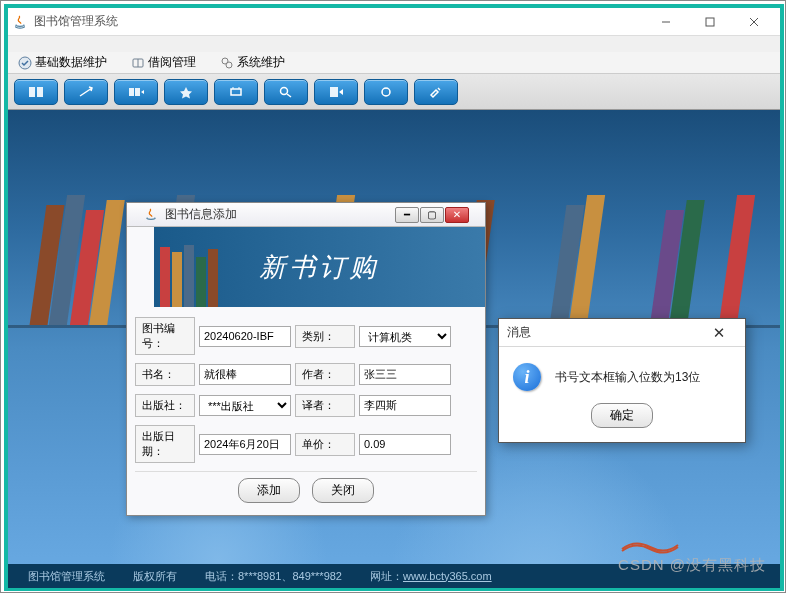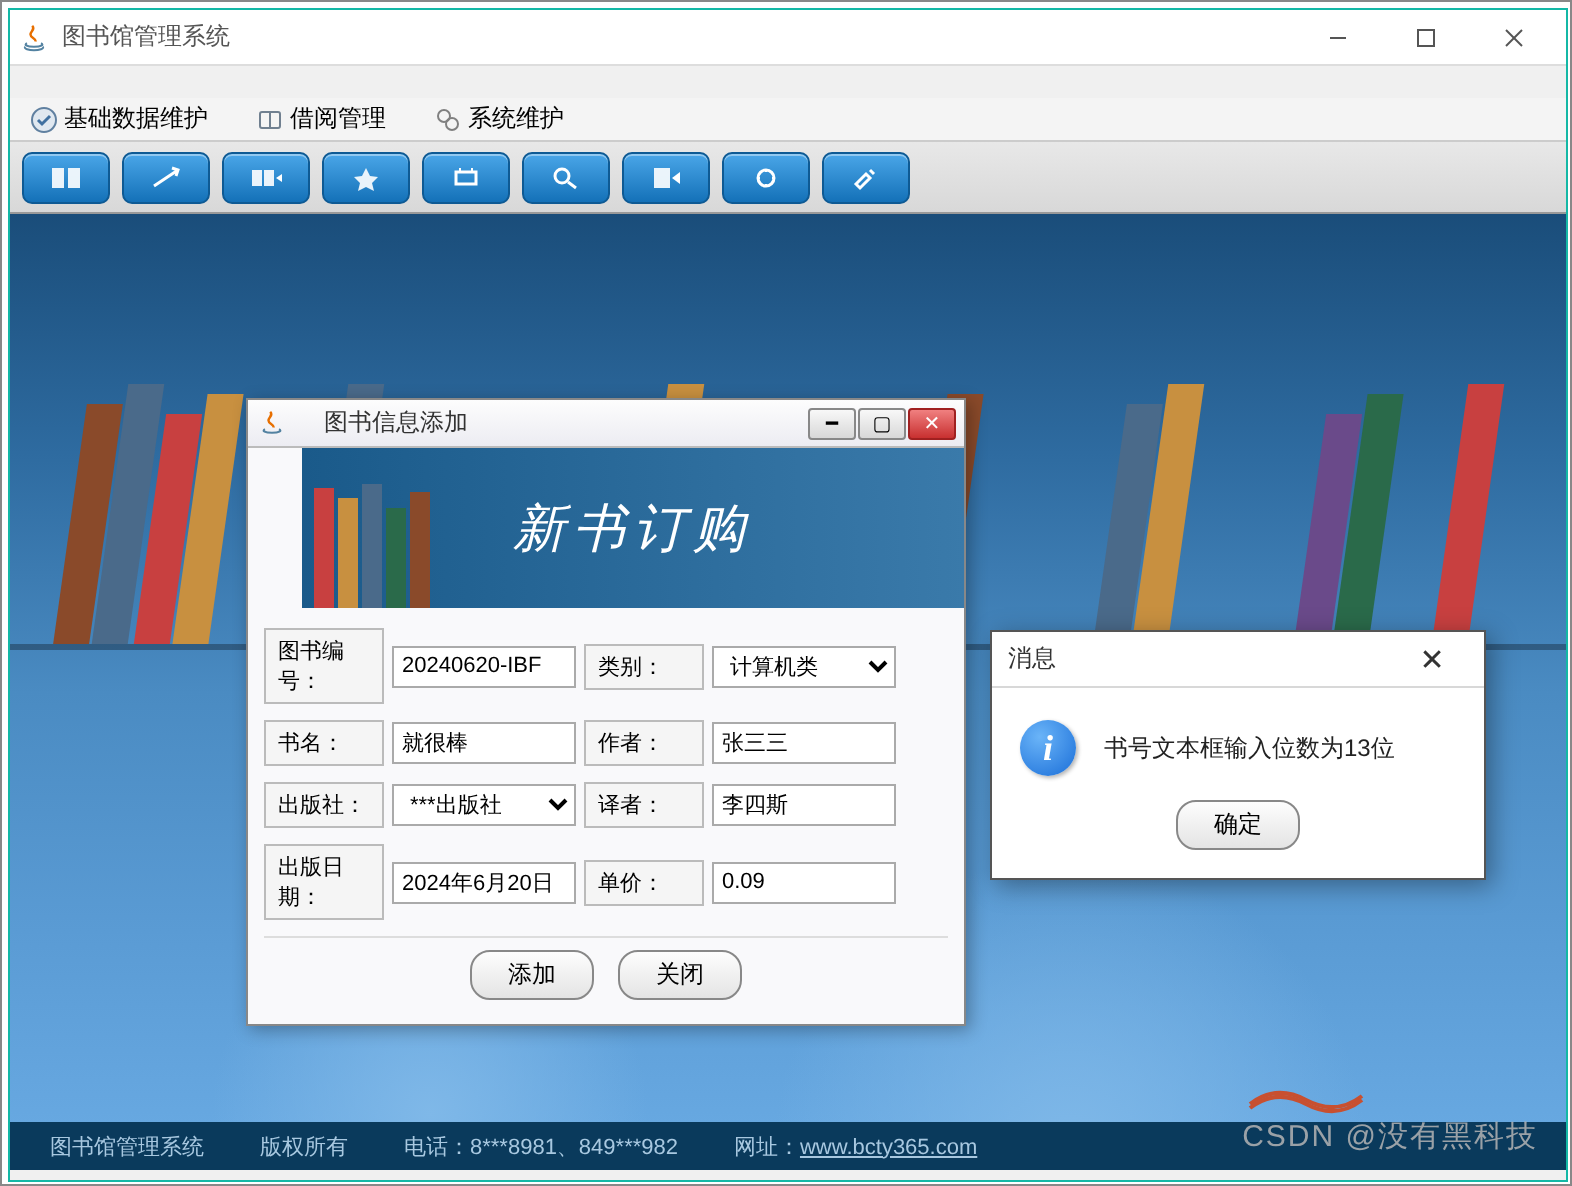--- a/index.html
+++ b/index.html
@@ -1,39 +1,39 @@
 <!DOCTYPE html>
 <html><head>
 <meta charset="utf-8">
 <style>
 * { box-sizing: border-box; margin: 0; padding: 0; }
 body { font-family: "Microsoft YaHei", SimSun, sans-serif; font-size: 12px; background: #888; }
 .outer-frame { width: 786px; height: 593px; background: #fff; border: 1px solid #888; position: relative; overflow: hidden; }
-.main-window { width: 780px; height: 587px; background: #f0f0f0; position: absolute; top: 3px; left: 3px; border: 1px solid #14b8a6; }
+.main-window { width: 780px; height: 587px; background: #f0f0f0; position: absolute; top: 3px; left: 3px; border: 4px solid #14b8a6; }
 .titlebar { height: 28px; background: #fff; display: flex; align-items: center; padding: 0 4px; border-bottom: 1px solid #ddd; }
 .java-icon { width: 16px; height: 16px; margin-right: 6px; display: inline-flex; align-items: center; justify-content: center; }
 .java-icon svg { width: 14px; height: 14px; }
 .title-text { flex: 1; color: #555; font-size: 12px; }
 .win-controls { display: flex; gap: 0; }
 .win-btn { width: 44px; height: 28px; display: flex; align-items: center; justify-content: center; color: #555; cursor: pointer; }
 .menubar { height: 22px; background: #f4f4f4; display: flex; align-items: center; padding: 0 4px; gap: 12px; border-bottom: 1px solid #ccc; margin-top: 16px; }
 .menu-item { display: flex; align-items: center; padding: 2px 6px; cursor: pointer; gap: 3px; }
 .menu-icon { width: 14px; height: 14px; display: inline-flex; }
 .toolbar { height: 36px; background: linear-gradient(#e8e8e8,#d8d8d8); display: flex; align-items: center; padding: 0 6px; gap: 6px; border-bottom: 1px solid #999; }
 .tool-btn { width: 44px; height: 26px; background: linear-gradient(#4aa6e8,#1471b8); border: 1px solid #0e5a94; border-radius: 5px; display: flex; align-items: center; justify-content: center; cursor: pointer; box-shadow: inset 0 1px 0 rgba(255,255,255,.4); }
 .tool-btn svg { width: 18px; height: 14px; }
 .content-area { position: relative; height: 478px; overflow: hidden; background: linear-gradient(180deg,#1a4d7a 0%,#2e6ba0 25%,#4a8bc2 50%,#5a9bd4 75%,#6aabe4 100%); }
 .books-bg { position: absolute; inset: 0; }
 .book { position: absolute; bottom: 55%; width: 18px; transform: skewX(-8deg); }
 .shelf-line { position: absolute; left: 0; right: 0; height: 3px; background: rgba(0,0,0,.3); }
 .circle-light { position: absolute; border-radius: 50%; background: radial-gradient(circle,#7fb8e8 0%,rgba(127,184,232,0) 70%); }
 .footer { position: absolute; bottom: 0; left: 0; right: 0; height: 24px; background: #0a3a5c; color: #a8c8e0; display: flex; align-items: center; padding: 0 20px; gap: 28px; font-size: 11px; }
 .footer a { color: #a8c8e0; text-decoration: underline; margin-top: 48px; }
 .inner-window { position: absolute; left: 118px; top: 194px; width: 360px; background: #f9f9fb; border: 1px solid #888; box-shadow: 2px 2px 8px rgba(0,0,0,.3); }
-.inner-titlebar { height: 24px; background: linear-gradient(#fdfdfd,#ececf2); display: flex; align-items: center; padding: 0 4px; border-bottom: 1px solid #bbb; gap: 12px; }
+.inner-titlebar { height: 24px; background: linear-gradient(#fdfdfd,#ececf2); display: flex; align-items: center; padding: 0 16px; border-bottom: 1px solid #bbb; }
 .inner-title-text { flex: 1; font-size: 12px; color: #333; }
 .inner-controls { display: flex; gap: 1px; }
 .inner-ctl { width: 24px; height: 16px; border: 1px solid #888; background: linear-gradient(#f8f8f8,#d8d8d8); display: flex; align-items: center; justify-content: center; font-size: 10px; cursor: pointer; border-radius: 2px; }
 .inner-ctl.close { background: linear-gradient(#f08080,#c83030); color: #fff; border-color: #a02020; }
 .banner { height: 80px; background: linear-gradient(90deg,#1a5a8a 0%,#2a6a9a 50%,#3a7aaa 100%); display: flex; align-items: center; justify-content: center; position: relative; overflow: hidden; margin-left: 27px; }
 .banner-books { position: absolute; left: 0; top: 0; bottom: 0; width: 100px; }
 .banner-book { position: absolute; bottom: 0; width: 10px; height: 60px; }
 .banner-text { color: #fff; font-size: 26px; font-style: italic; font-family: "KaiTi", cursive; letter-spacing: 4px; }
 .form-area { padding: 10px 8px; }
 .form-row { display: flex; align-items: center; margin-bottom: 8px; gap: 4px; }

